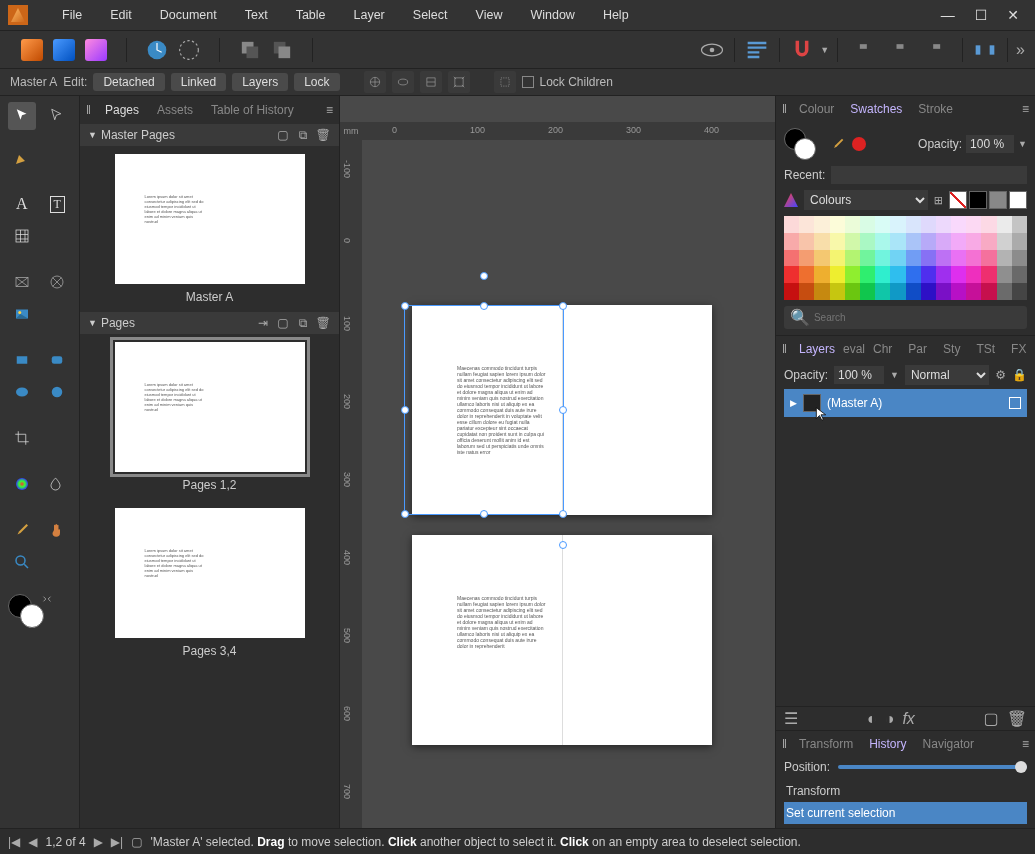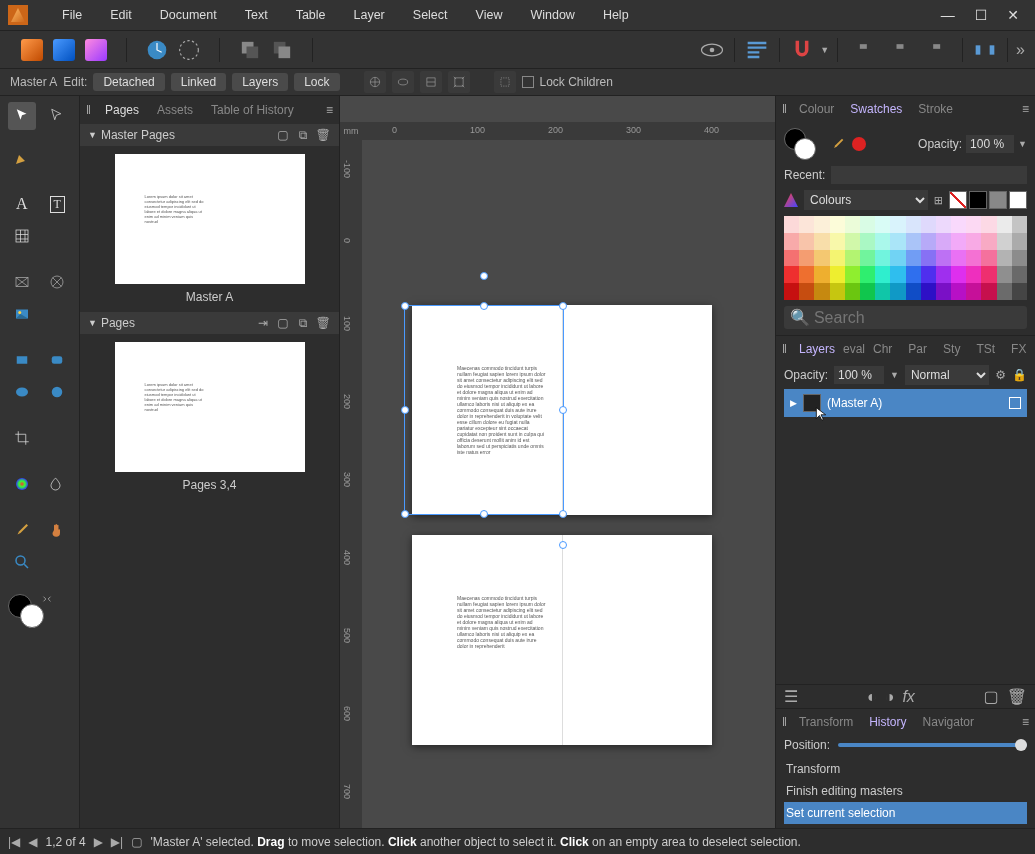--- a/index.html
+++ b/index.html
@@ -86,21 +86,21 @@
 .opacity-field input { width:48px; background:#3a3a3a; border:none; color:#ddd; font-size:12px; padding:2px 4px; }
 .recent-row { display:flex; align-items:center; gap:6px; font-size:12px; color:#ccc; margin-bottom:6px; }
 .recent-swatches { flex:1; height:18px; background:#3a3a3a; }
 .swatch-lib { display:flex; align-items:center; gap:6px; font-size:12px; color:#ccc; margin-bottom:6px; }
 .swatch-lib select { flex:1; background:#3a3a3a; border:none; color:#ddd; font-size:12px; padding:2px; }
 .none-sw { display:flex; gap:2px; }
 .none-sw .sw { width:18px; height:18px; border:1px solid #666; }
 .palette { display:grid; grid-template-columns:repeat(16,1fr); gap:0; height:84px; margin-bottom:6px; }
 .pal-cell { width:100%; height:100%; }
 .search-row { display:flex; align-items:center; background:#3a3a3a; padding:2px 6px; border-radius:3px; }
-.search-row input { flex:1; background:none; border:none; color:#ccc; font-size:16px; outline:none; }
+.search-row input { flex:1; background:none; border:none; color:#ccc; font-size:10px; outline:none; }
 
 .layers-body { padding:4px 8px; font-size:12px; color:#ccc; }
 .lay-top { display:flex; align-items:center; gap:6px; margin-bottom:4px; }
 .lay-top input { width:50px; background:#3a3a3a; border:none; color:#ddd; font-size:12px; padding:2px 4px; }
 .lay-top select { flex:1; background:#3a3a3a; border:none; color:#ddd; font-size:12px; padding:2px; }
 .layer-item { display:flex; align-items:center; background:#4a86c5; height:28px; padding:0 6px; gap:6px; color:#fff; }
 .layer-item .arrow { font-size:9px; }
 .layer-item .thumb-sm { width:18px; height:18px; background:#222; border:1px solid #666; }
 .layer-item .chk { margin-left:auto; }
 
@@ -448,20 +448,26 @@
         <span class="arrow">▼</span>
           <span>Pages</span>
         <div class="right-icons">
           <span class="ic">⇥</span>
           <span class="ic">▢</span>
           <span class="ic">⧉</span>
           <span class="ic">🗑</span>
         </div>
       </div>
       <div class="pages-list">
+        <div class="thumb-area">
+          <div class="thumb selected" style="width:190px;height:130px">
+            <div class="lorem" style="left:30px;top:40px;width:60px">Lorem ipsum dolor sit amet consectetur adipiscing elit sed do eiusmod tempor incididunt ut labore et dolore magna aliqua ut enim ad minim veniam quis nostrud</div>
+          </div>
+          <div class="thumb-label">Pages 1,2</div>
+        </div>
         <div class="thumb-area">
           <div class="thumb" style="width:190px;height:130px">
             <div class="lorem" style="left:30px;top:40px;width:60px">Lorem ipsum dolor sit amet consectetur adipiscing elit sed do eiusmod tempor incididunt ut labore et dolore magna aliqua ut enim ad minim veniam quis nostrud</div>
           </div>
           <div class="thumb-label">Pages 3,4</div>
         </div>
       </div>
     </div>
 
     <div class="canvas">
@@ -687,21 +693,20 @@
         <span class="tab">Navigator</span>
         <span class="menu">≡</span>
       </div>
       <div class="hist-body">
         <div class="hist-pos">
           <span>Position:</span>
           <div class="slider"></div>
         </div>
         <div class="hist-list">
           <div class="hist-item">Transform</div>
-          <div class="hist-item">Finish editing masters</div>
           <div class="hist-item active">Set current selection</div>
         </div>
       </div>
     </div>
   </div>
 
   <div class="statusbar">
     <span class="nav-btn">|◀</span>
     <span class="nav-btn">◀</span>
     <span>1,2 of 4</span>

